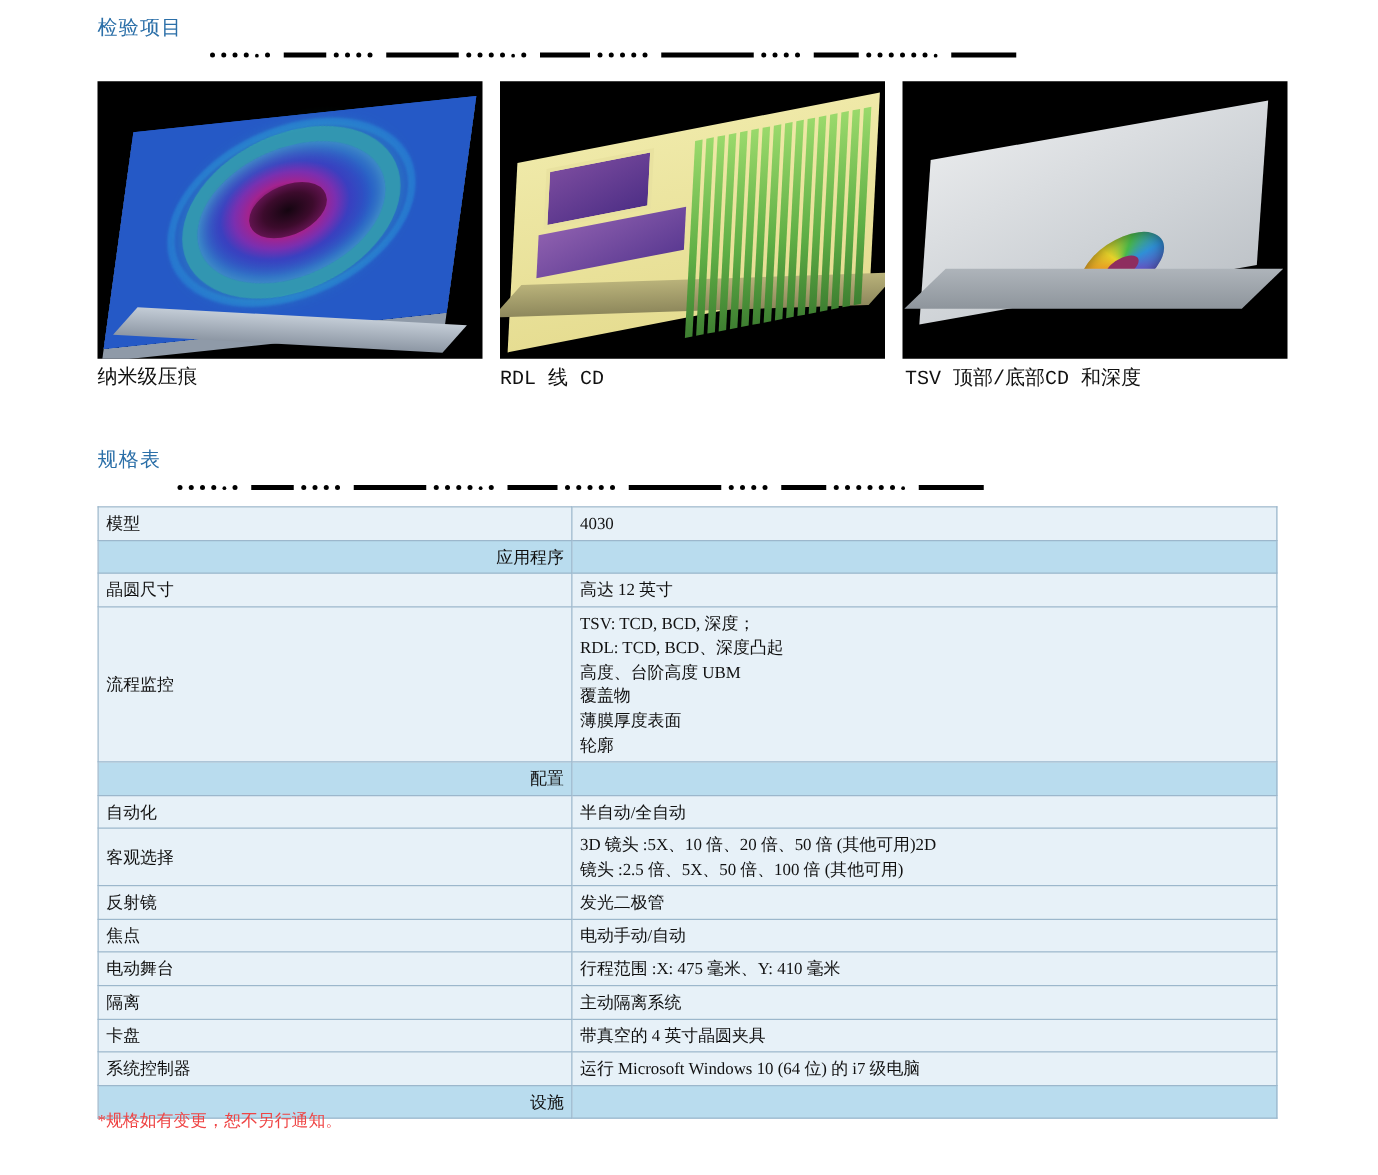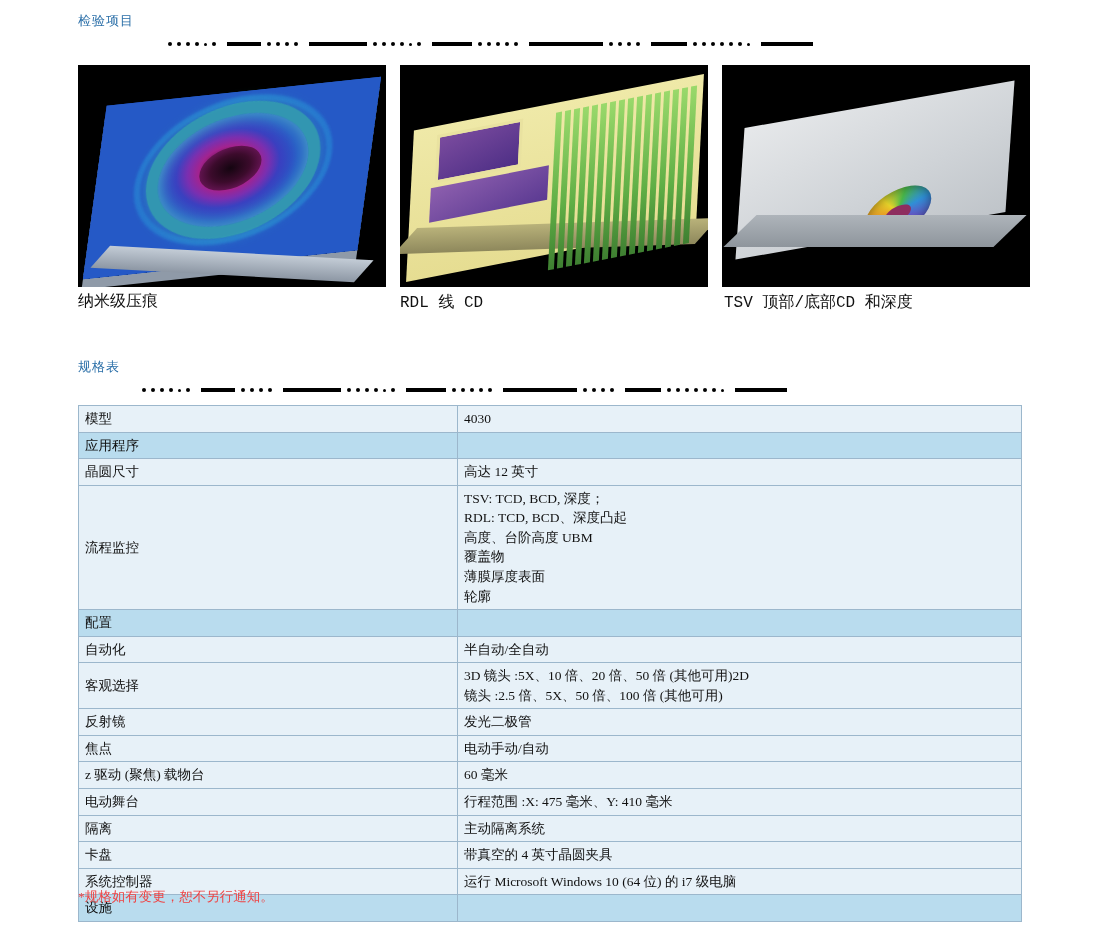--- a/index.html
+++ b/index.html
@@ -17,21 +17,21 @@
   }
 
   
   .section-head {
     position: absolute;
     display: flex;
     align-items: flex-end;
   }
   .section-title {
     font-family: "Liberation Serif", "DejaVu Serif", serif;
-    font-size: 13px;
+    font-size: 16px;
     color: #2b6fa8;
     letter-spacing: 1px;
     white-space: nowrap;
     padding-right: 8px;
   }
   .rule-row {
     position: absolute;
     height: 8px;
     display: flex;
     align-items: center;
@@ -252,21 +252,21 @@
     width: 366px;
     background: #e7f1f8;
   }
   td.val {
     background: #e7f1f8;
   }
   tr.group td {
     background: #b9dcee;
     font-weight: normal;
   }
-  tr.group td.key { background: #b9dcee; }
+  tr.group td.key { background: #b9dcee; text-align: right; }
   .multiline { white-space: pre-line; }
 
   .footnote {
     position: absolute;
     left: 78px;
     top: 888px;
     font-size: 13.5px;
     color: #ef4444;
   }
 </style>
@@ -474,24 +474,20 @@
         </tr>
         <tr>
           <td class="key">反射镜</td>
           <td class="val multiline">发光二极管</td>
         </tr>
         <tr>
           <td class="key">焦点</td>
           <td class="val multiline">电动手动/自动</td>
         </tr>
         <tr>
-          <td class="key">z 驱动 (聚焦) 载物台</td>
-          <td class="val multiline">60 毫米</td>
-        </tr>
-        <tr>
           <td class="key">电动舞台</td>
           <td class="val multiline">行程范围 :X: 475 毫米、Y: 410 毫米</td>
         </tr>
         <tr>
           <td class="key">隔离</td>
           <td class="val multiline">主动隔离系统</td>
         </tr>
         <tr>
           <td class="key">卡盘</td>
           <td class="val multiline">带真空的 4 英寸晶圆夹具</td>

